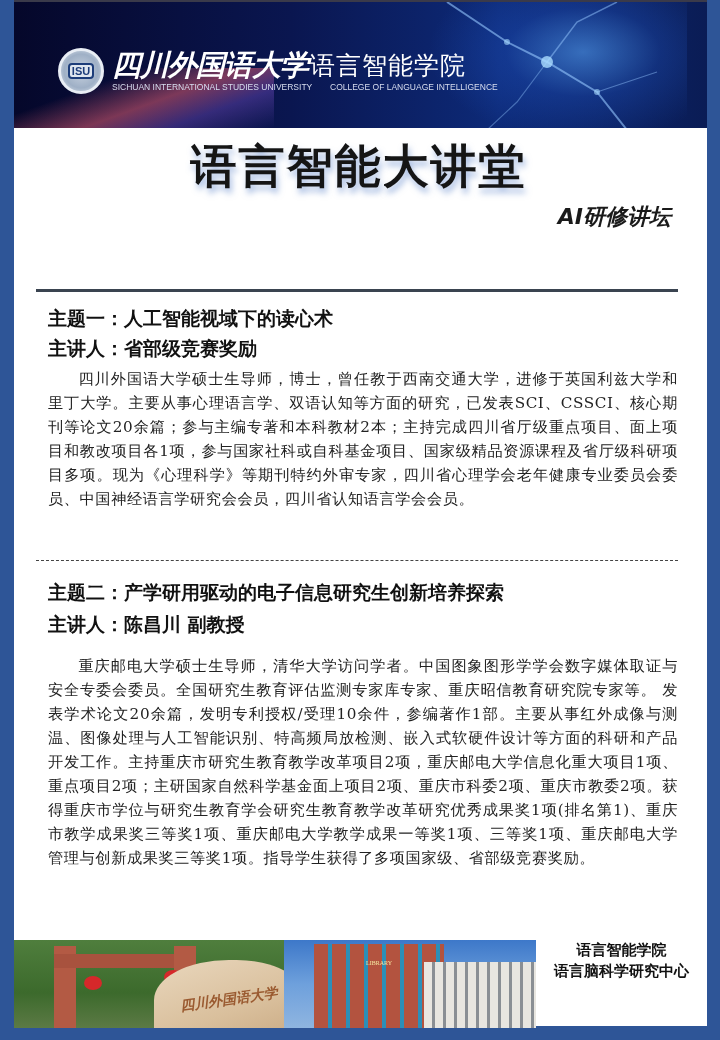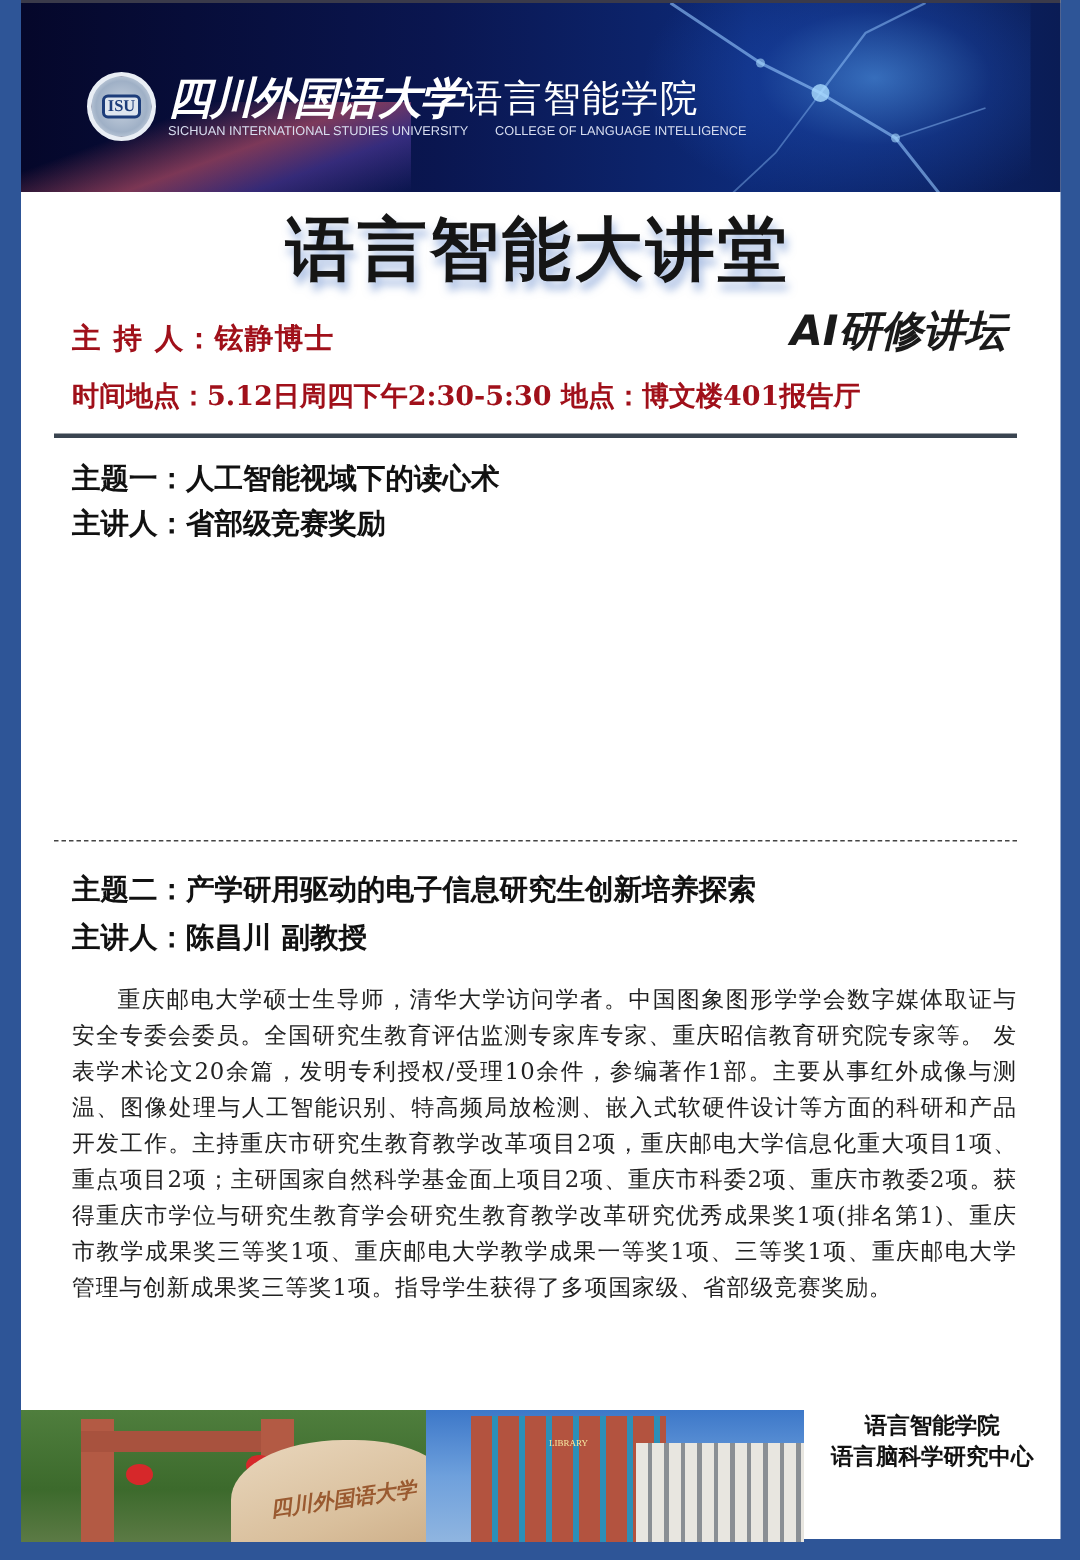--- a/index.html
+++ b/index.html
@@ -31,21 +31,21 @@
     position: absolute; left: 0; bottom: 0; width: 260px; height: 60px;
     background: linear-gradient(160deg, rgba(0,0,0,0) 30%, rgba(220,90,110,0.55) 55%, rgba(120,80,200,0.4) 75%, rgba(0,0,0,0) 100%);
   }
   .logo-seal {
     position: absolute; left: 44px; top: 46px; width: 46px; height: 46px; border-radius: 50%;
     background: radial-gradient(circle, #c9d3e0 0%, #9fb0c6 60%, #e8edf3 100%);
     border: 3px solid #e9eef5;
     display: flex; align-items: center; justify-content: center;
   }
   .logo-seal span {
-    font-family: Liberation Serif, serif; font-size: 11px; font-weight: bold; color: #1d3d7a;
+    font-family: Liberation Sans, sans-serif; font-size: 11px; font-weight: bold; color: #1d3d7a;
     border: 2px solid #1d3d7a; border-radius: 4px; padding: 0 2px; background: #dfe6ef;
   }
   .uni-name {
     position: absolute; left: 98px; top: 44px; color: #ffffff;
     font-family: "DejaVu Serif", serif; font-weight: bold; font-size: 29px; letter-spacing: -1px;
     font-style: italic;
   }
   .college-name {
     position: absolute; left: 296px; top: 47px; color: #ffffff;
     font-family: "DejaVu Sans", sans-serif; font-size: 25px; letter-spacing: 1px;
@@ -60,21 +60,21 @@
   }
 
   .main-title {
     position: absolute; left: 0; width: 689px; top: 136px; text-align: center;
     font-family: "DejaVu Sans", sans-serif; font-weight: bold; font-size: 46px; color: #151515;
     letter-spacing: 2px;
     text-shadow: 2px 5px 6px rgba(90,130,200,0.55);
   }
   .forum-tag {
     position: absolute; right: 36px; top: 202px;
-    font-family: "DejaVu Sans", sans-serif; font-weight: bold; font-style: italic; font-size: 28px; color: #1a1a1a; text-align: center;
+    font-family: "DejaVu Sans", sans-serif; font-weight: bold; font-style: italic; font-size: 22px; color: #1a1a1a; text-align: center;
   }
   .host, .timeplace {
     position: absolute; left: 34px; color: #a0101a; font-family: "DejaVu Serif", serif; font-weight: bold;
   }
   .host { top: 213px; font-size: 19px; letter-spacing: 1px; }
   .timeplace { top: 252px; font-size: 18px; white-space: nowrap; }
   .hr-solid {
     position: absolute; left: 22px; top: 289px; width: 642px; height: 3px; background: #3a4450;
   }
   .topic-title, .speaker {
@@ -153,26 +153,25 @@
       <span>ISU</span>
     </div>
     <div class="uni-name">四川外国语大学</div>
     <div class="college-name">语言智能学院</div>
     <div class="uni-en">SICHUAN INTERNATIONAL STUDIES UNIVERSITY</div>
     <div class="college-en">COLLEGE OF LANGUAGE INTELLIGENCE</div>
   </div>
 
   <div class="main-title">语言智能大讲堂</div>
   <div class="forum-tag">AI研修讲坛</div>
-  <div class="host">主 持 人：铉静博士</div>
-  <div class="timeplace">时间地点：5.12日周四下午2:30-5:30  地点：博文楼401报告厅</div>
   <div class="hr-solid"></div>
 
   <div class="topic-title" style="top:306px">主题一：人工智能视域下的读心术</div>
   <div class="speaker" style="top:336px">主讲人：省部级竞赛奖励</div>
+  <div class="bio" style="top:367px">四川外国语大学硕士生导师，博士，曾任教于西南交通大学，进修于英国利兹大学和里丁大学。主要从事心理语言学、双语认知等方面的研究，已发表SCI、CSSCI、核心期刊等论文20余篇；参与主编专著和本科教材2本；主持完成四川省厅级重点项目、面上项目和教改项目各1项，参与国家社科或自科基金项目、国家级精品资源课程及省厅级科研项目多项。现为《心理科学》等期刊特约外审专家，四川省心理学会老年健康专业委员会委员、中国神经语言学研究会会员，四川省认知语言学会会员。</div>
 
   <div class="hr-dashed"></div>
 
   <div class="topic-title" style="top:580px">主题二：产学研用驱动的电子信息研究生创新培养探索</div>
   <div class="speaker" style="top:612px">主讲人：陈昌川 副教授</div>
   <div class="bio" style="top:654px">重庆邮电大学硕士生导师，清华大学访问学者。中国图象图形学学会数字媒体取证与安全专委会委员。全国研究生教育评估监测专家库专家、重庆昭信教育研究院专家等。 发表学术论文20余篇，发明专利授权/受理10余件，参编著作1部。主要从事红外成像与测温、图像处理与人工智能识别、特高频局放检测、嵌入式软硬件设计等方面的科研和产品开发工作。主持重庆市研究生教育教学改革项目2项，重庆邮电大学信息化重大项目1项、重点项目2项；主研国家自然科学基金面上项目2项、重庆市科委2项、重庆市教委2项。获得重庆市学位与研究生教育学会研究生教育教学改革研究优秀成果奖1项(排名第1)、重庆市教学成果奖三等奖1项、重庆邮电大学教学成果一等奖1项、三等奖1项、重庆邮电大学管理与创新成果奖三等奖1项。指导学生获得了多项国家级、省部级竞赛奖励。</div>
 
   <div class="footer-photos">
     <div class="photo-gate">
       <div class="gate-post" style="left:40px"></div>

